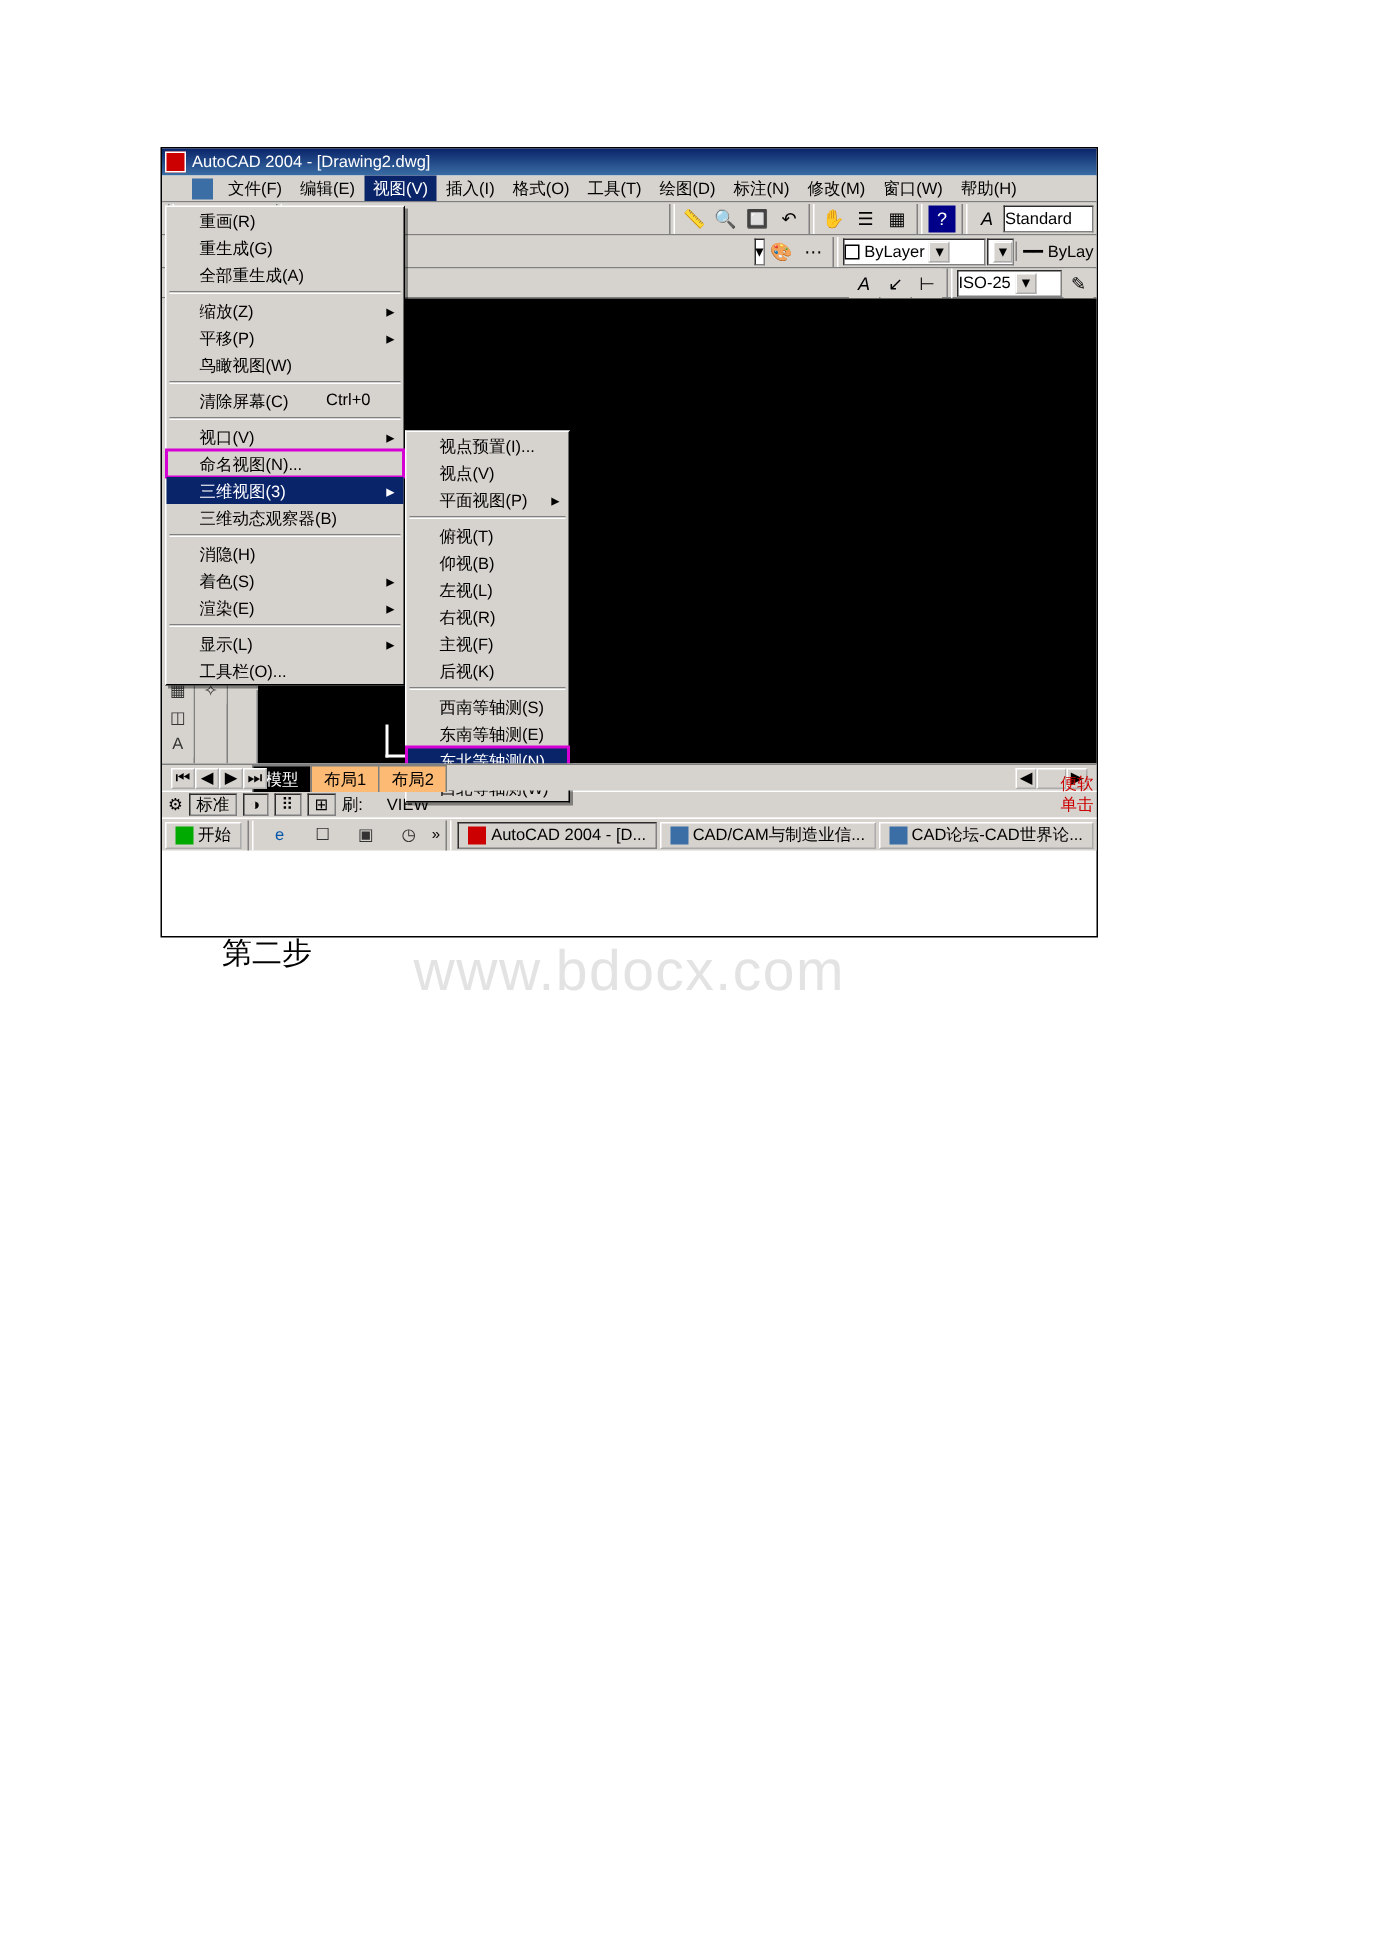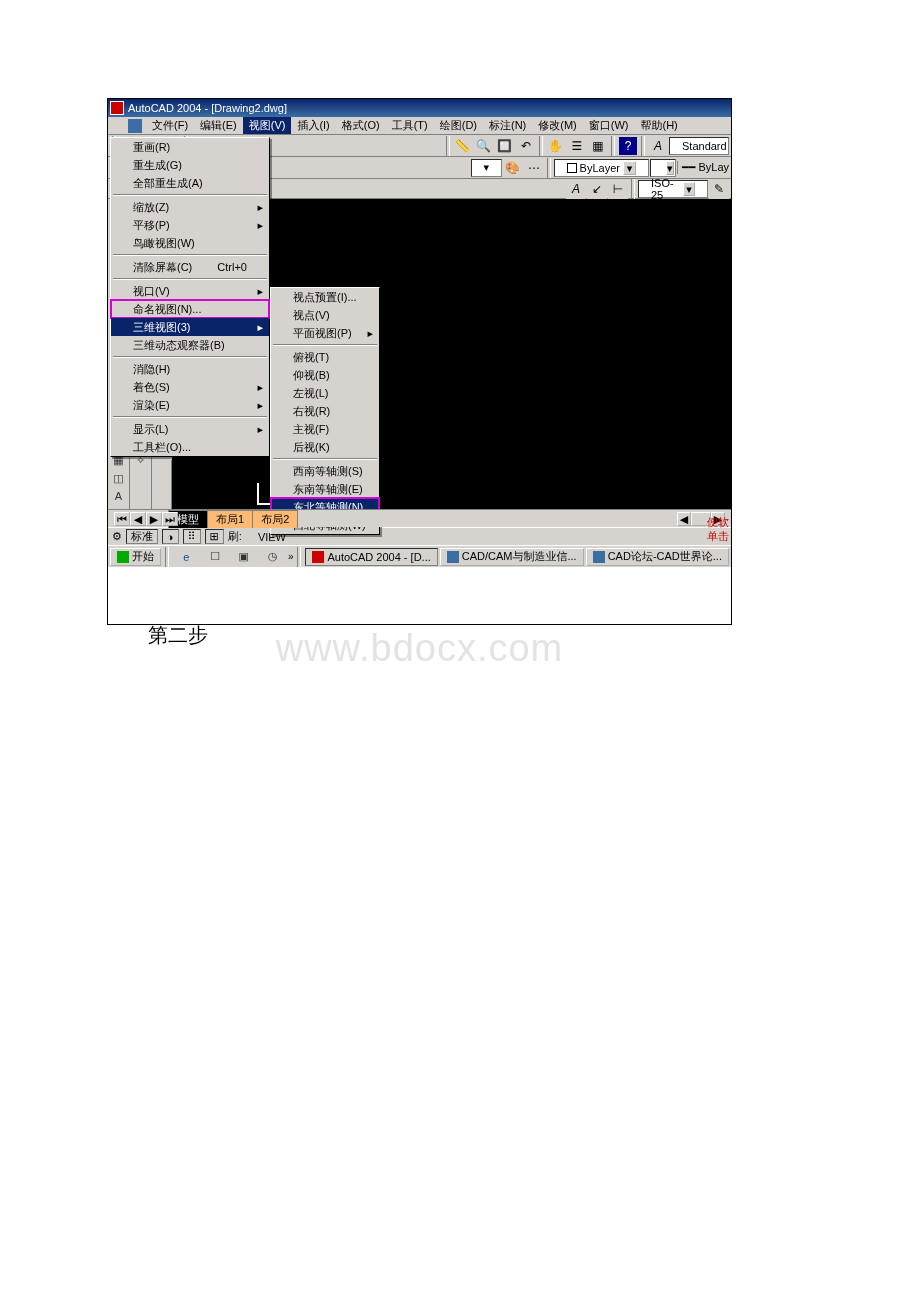--- a/index.html
+++ b/index.html
@@ -12,21 +12,21 @@
   .titlebar .app-icon { width: 14px; height: 14px; background: #c00; margin-right: 4px; display: inline-block; border: 1px solid #fff; }
 
   .menubar { background: #d6d3ce; height: 18px; display: flex; align-items: center; padding: 0 20px; border-bottom: 1px solid #808080; font-size: 11px; }
   .menubar .mdi-icon { width: 14px; height: 14px; background: #3a6ea5; margin-right: 4px; }
   .menubar .menu-item { padding: 1px 6px; cursor: default; }
   .menubar .menu-item.open { background: #0a246a; color: #fff; }
 
   .toolbar-row { background: #d6d3ce; height: 22px; display: flex; align-items: center; border-bottom: 1px solid #808080; padding: 0 2px; gap: 1px; }
   .tool-sep { width: 4px; height: 20px; border-left: 1px solid #808080; border-right: 1px solid #fff; margin: 0 2px; }
   .tool-btn { width: 20px; height: 20px; border: 1px solid #d6d3ce; display: flex; align-items: center; justify-content: center; font-size: 12px; }
-  .tool-combo { height: 18px; background: #fff; border: 1px inset #808080; display: flex; align-items: center; padding: 0 12px; font-size: 11px; }
+  .tool-combo { height: 18px; background: #fff; border: 1px inset #808080; display: flex; align-items: center; padding: 0 0; font-size: 11px; }
   .tool-combo .dd { width:14px; height:14px; background:#d6d3ce; border:1px outset #fff; text-align:center; line-height:12px; margin-left:3px;}
   .swatch { width:10px; height:10px; border:1px solid #000; background:#fff; margin-right:3px; }
 
   .workarea { display: flex; height: 310px; position: relative; }
   .palette { width: 22px; background: #d6d3ce; border-right: 1px solid #808080; display: flex; flex-direction: column; }
   .pal-btn { width: 20px; height: 18px; border: 1px solid #d6d3ce; margin:0 auto; display:flex; align-items:center; justify-content:center; font-size:11px; color:#333;}
   .canvas { flex: 1; background: #000; position: relative; }
 
   .menu-popup { position: absolute; background: #d6d3ce; border: 1px solid #000; border-top-color:#fff; border-left-color:#fff; box-shadow: 2px 2px 0 rgba(0,0,0,.4); font-size:11px; }
   .menu-popup .mi { height: 18px; display: flex; align-items: center; padding: 0 18px 0 22px; position: relative; white-space: nowrap; }

